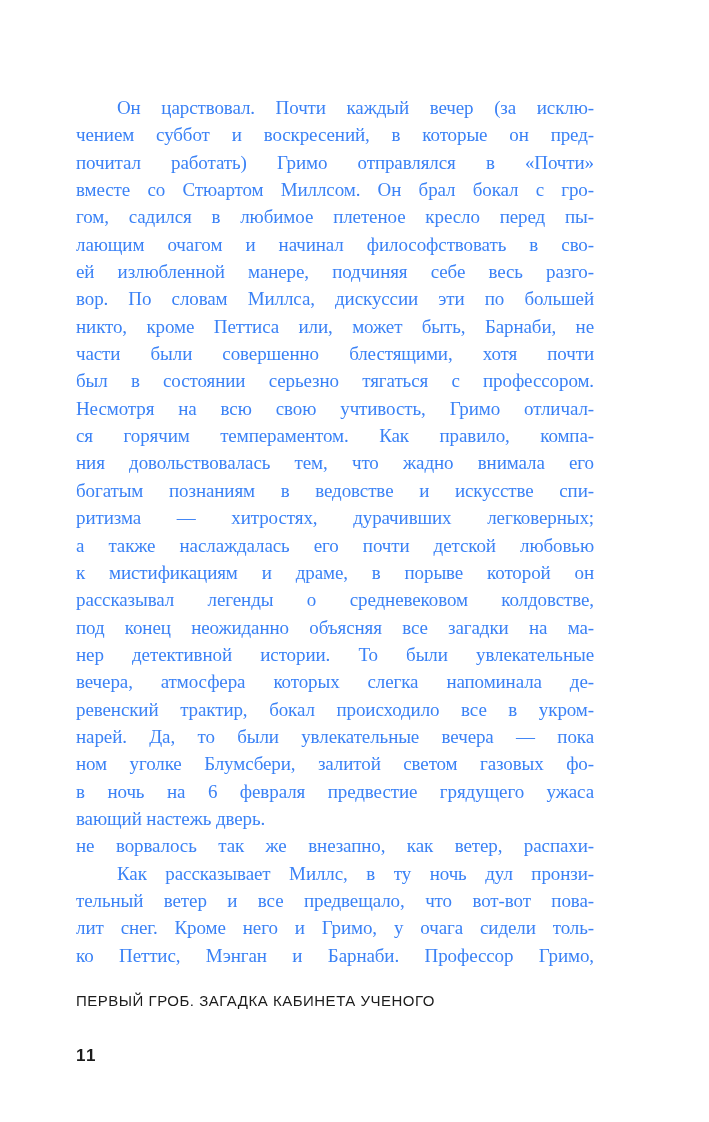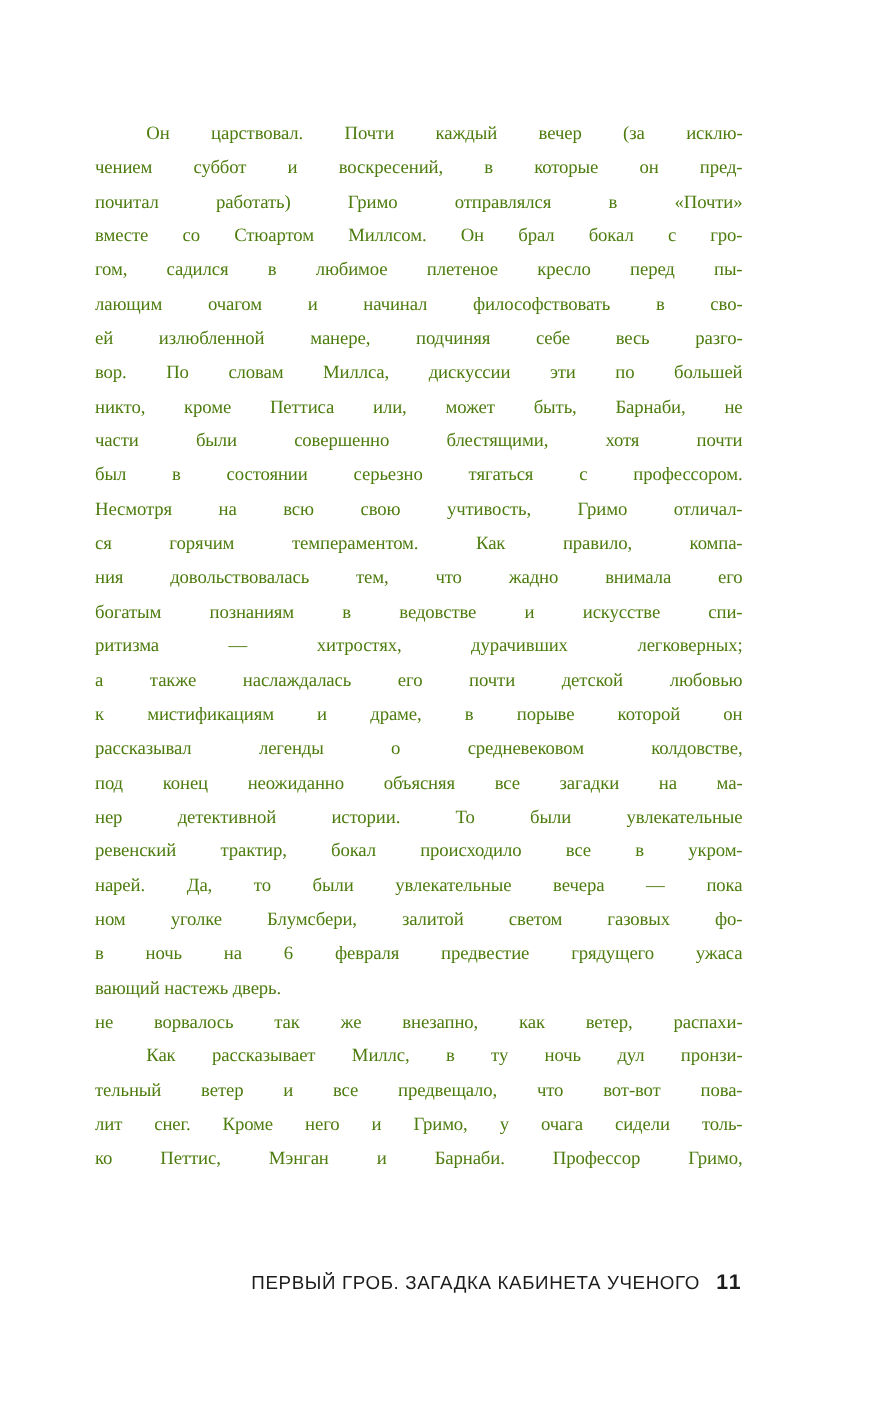--- a/index.html
+++ b/index.html
@@ -10,22 +10,22 @@
     height: 1122px;
     background: #ffffff;
     overflow: hidden;
     font-family: "Liberation Serif", "DejaVu Serif", serif;
   }
   .text-block {
     position: absolute;
     left: 76px;
     top: 94px;
     width: 518px;
-    color: #4d7c0f;
-    font-size: 15px;
+    color: #3b82f6;
+    font-size: 19px;
     line-height: 27.35px;
   }
   .line {
     height: 27.35px;
     overflow: hidden;
     text-align: justify;
     text-align-last: justify;
     letter-spacing: -0.1px;
   }
   .line.indent { text-indent: 41px; }
@@ -34,20 +34,21 @@
     position: absolute;
     left: 76px;
     top: 992px;
     width: 518px;
     display: flex;
     justify-content: flex-end;
     align-items: baseline;
     gap: 13px;
     font-family: "Liberation Sans", "DejaVu Sans", sans-serif;
     color: #1c1c1c;
+    flex-direction: column;
   }
   .running-title {
     font-size: 15px;
     letter-spacing: 0.5px;
     font-weight: 500;
   }
   .page-number {
     font-size: 17px;
     font-weight: 700;
     letter-spacing: 1.5px;
@@ -73,20 +74,21 @@
       <div class="line">Несмотря на всю свою учтивость, Гримо отличал-</div>
       <div class="line">ся горячим темпераментом. Как правило, компа-</div>
       <div class="line">ния довольствовалась тем, что жадно внимала его</div>
       <div class="line">богатым познаниям в ведовстве и искусстве спи-</div>
       <div class="line">ритизма — хитростях, дурачивших легковерных;</div>
       <div class="line">а также наслаждалась его почти детской любовью</div>
       <div class="line">к мистификациям и драме, в порыве которой он</div>
       <div class="line">рассказывал легенды о средневековом колдовстве,</div>
       <div class="line">под конец неожиданно объясняя все загадки на ма-</div>
       <div class="line">нер детективной истории. То были увлекательные</div>
+      <div class="line">вечера, атмосфера которых слегка напоминала де-</div>
       <div class="line">ревенский трактир, бокал происходило все в укром-</div>
       <div class="line">нарей. Да, то были увлекательные вечера — пока</div>
       <div class="line">ном уголке Блумсбери, залитой светом газовых фо-</div>
       <div class="line">в ночь на 6 февраля предвестие грядущего ужаса</div>
       <div class="line last">вающий настежь дверь.</div>
       <div class="line">не ворвалось так же внезапно, как ветер, распахи-</div>
       <div class="line indent">Как рассказывает Миллс, в ту ночь дул пронзи-</div>
       <div class="line">тельный ветер и все предвещало, что вот-вот пова-</div>
       <div class="line">лит снег. Кроме него и Гримо, у очага сидели толь-</div>
       <div class="line">ко Петтис, Мэнган и Барнаби. Профессор Гримо,</div>

